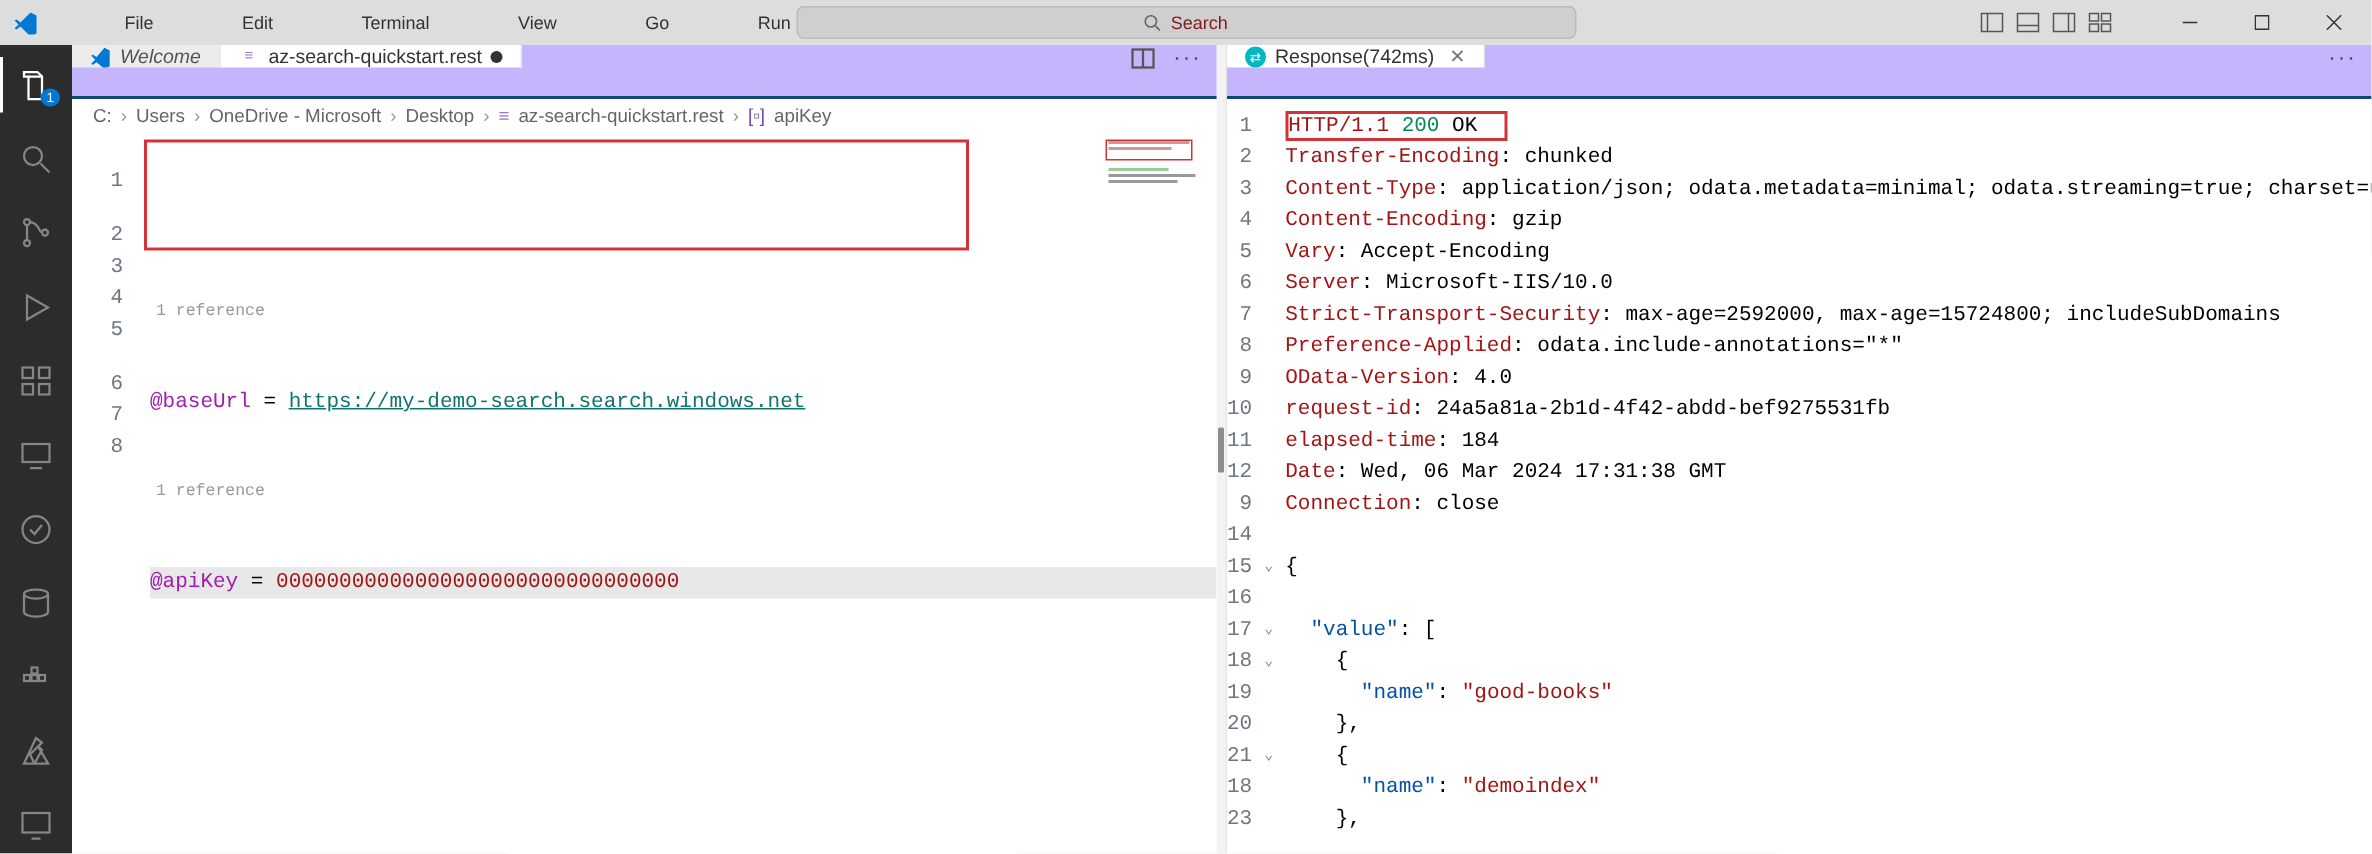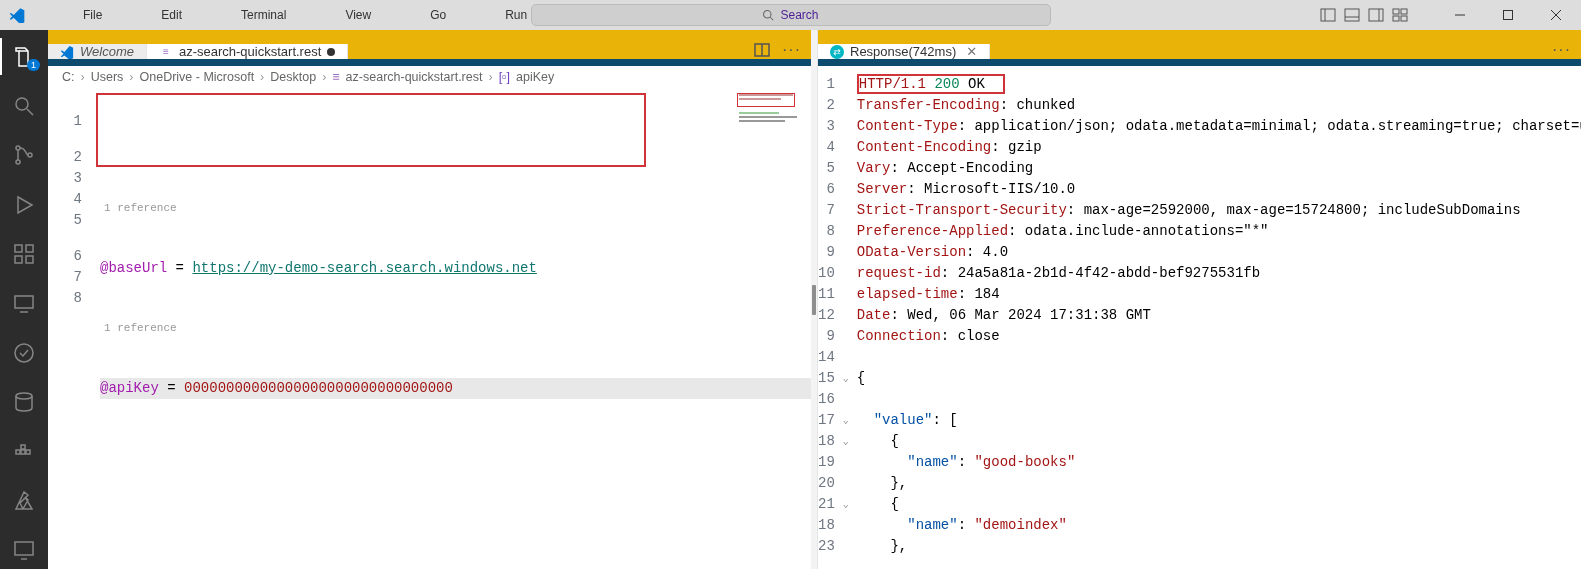--- a/index.html
+++ b/index.html
@@ -7,21 +7,21 @@
   body { display: flex; flex-direction: column; }
 
   
   .title-bar { height: 30px; background: #dddddd; display: flex; align-items: center; position: relative; font-size: 12px; color: #333; }
   .title-bar .vsicon { width: 34px; display: flex; justify-content: center; align-items: center; }
   .title-bar .vsicon svg { width: 16px; height: 16px; }
   .title-bar .menu { display: flex; gap: 2px; }
   .title-bar .menu-item { padding: 4px 8px; cursor: default; margin-left: 41px; }
   .title-bar .nav { margin-left: 80px; display: flex; gap: 14px; color: #666; }
   .title-bar .nav span { font-size: 14px; }
-  .title-bar .search { position: absolute; left: 50%; transform: translateX(-50%); width: 520px; height: 22px; background: #cfcfcf; border: 1px solid #bbb; border-radius: 5px; display: flex; align-items: center; justify-content: center; color: #4c1d95; font-size: 12px; gap: 6px; }
+  .title-bar .search { position: absolute; left: 50%; transform: translateX(-50%); width: 520px; height: 22px; background: #cfcfcf; border: 1px solid #bbb; border-radius: 5px; display: flex; align-items: center; justify-content: center; color: #7f1d1d; font-size: 12px; gap: 6px; }
   .title-bar .right { position: absolute; right: 4px; display: flex; align-items: center; gap: 6px; }
   .title-bar .right .layout-icons { display: flex; gap: 8px; color: #555; margin-right: 25px; }
   .title-bar .right .win-btn { width: 42px; height: 30px; display: flex; align-items: center; justify-content: center; color: #333; font-size: 10px; }
 
   
   .main { flex: 1; display: flex; min-height: 0; }
 
   
   .activity-bar { width: 48px; background: #2c2c2c; display: flex; flex-direction: column; align-items: center; padding-top: 8px; gap: 12px; }
   .activity-bar .ab-item { width: 48px; height: 42px; display: flex; align-items: center; justify-content: center; position: relative; }
@@ -29,21 +29,21 @@
   .activity-bar .ab-item.active::before { content:""; position:absolute; left:0; top:0; bottom:0; width:2px; background:#fff; }
   .activity-bar .ab-item.active svg { stroke: #fff; }
   .activity-bar .badge { position: absolute; bottom: 4px; right: 8px; background: #0078d4; color: #fff; border-radius: 8px; font-size: 9px; padding: 0 4px; line-height: 12px; }
 
   
   .editors { flex: 1; display: flex; min-width: 0; }
   .pane { flex: 1; display: flex; flex-direction: column; min-width: 0; border-left: 1px solid #e5e5e5; background: #fff; }
   .pane:first-child { border-left: none; }
 
   
-  .tabs-row { height: 36px; background: #eab308; display: flex; align-items: flex-end; border-bottom: 7px solid #0c4a6e; }
+  .tabs-row { height: 36px; background: #c4b5fd; display: flex; align-items: flex-start; border-bottom: 2px solid #0c4a6e; }
   .tab { display: flex; align-items: center; gap: 6px; padding: 0 12px; font-size: 13px; color: #555; border-right: 1px solid #e5e5e5; background: #ececec; }
   .tab.active { background: #ffffff; color: #333; }
   .tab .dot { width: 8px; height: 8px; border-radius: 50%; background: #333; }
   .tab .close { color: #777; font-size: 13px; margin-left: 4px; }
   .tab-icon { width: 14px; height: 14px; display: inline-flex; align-items: center; justify-content: center; }
   .tabs-spacer { flex: 1; }
   .tab-actions { display: flex; align-items: center; gap: 12px; padding: 0 10px; color: #555; }
   .tab-actions svg { width: 16px; height: 16px; stroke: #555; fill: none; stroke-width: 1.5; }
 
   

